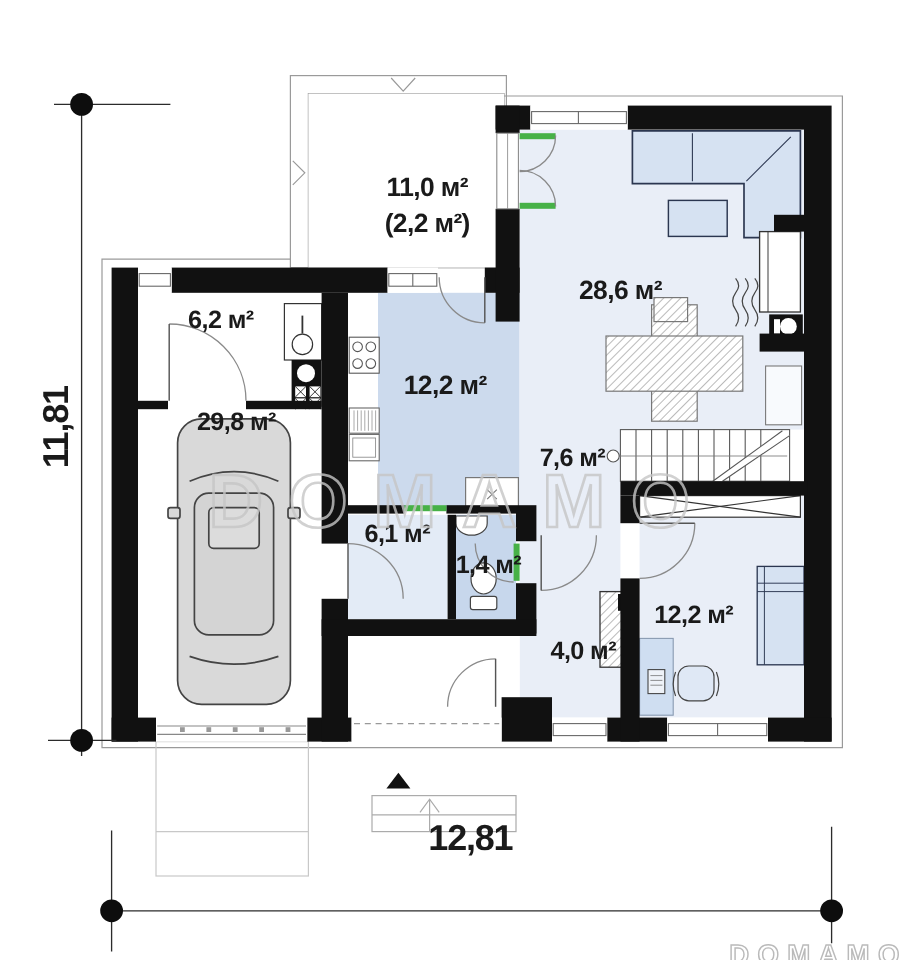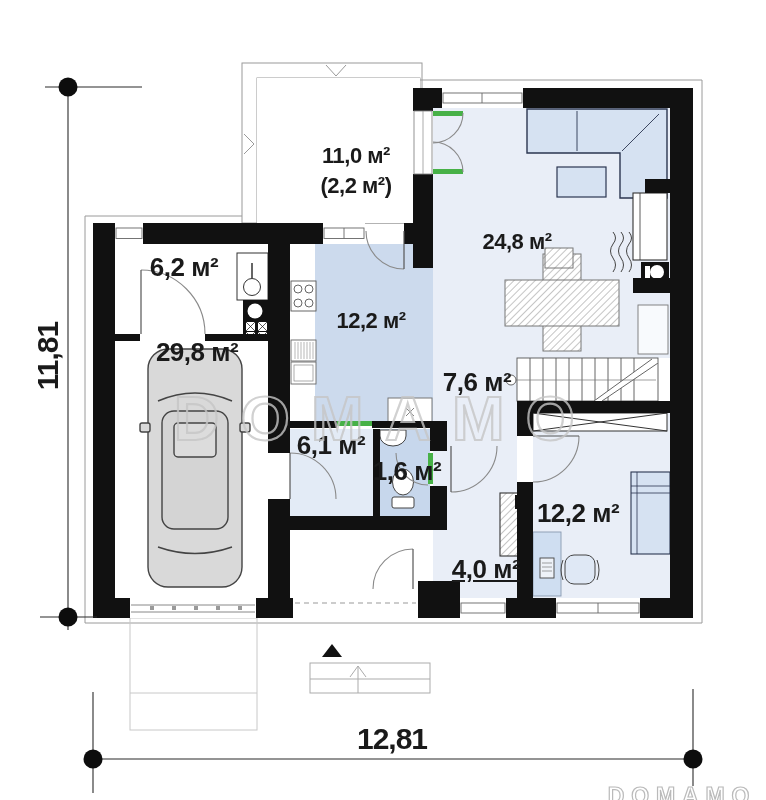--- a/index.html
+++ b/index.html
@@ -17,21 +17,21 @@
   .canvas{
     position:relative;width:766px;height:800px;background:#fff;overflow:hidden;
     font-family:"Liberation Sans","DejaVu Sans",sans-serif;
     margin-top:16px;
   }
   .canvas svg{position:absolute;left:0;top:0;}
   .label{
     position:absolute;transform:translate(-50%,-50%);
     font-weight:700;color:var(--dimension-ink);white-space:nowrap;line-height:1;
   }
-  .room-label{font-size:26px;letter-spacing:-0.5px;}
+  .room-label{font-size:21px;letter-spacing:-0.5px;}
   .room-label.big{font-size:22px;}
   .dim-label{font-size:30px;letter-spacing:-1px;}
   .dim-label.vertical{transform:translate(-50%,-50%) rotate(-90deg);}
   .wm-center{
     position:absolute;transform:translate(-50%,-50%);
     font-size:63px;font-weight:700;letter-spacing:0.34em;
     color:transparent;-webkit-text-stroke:2.2px var(--watermark-gray);
     opacity:.8;white-space:nowrap;
   }
   .wm-corner{
@@ -345,26 +345,26 @@
     <circle cx="93" cy="743" r="9.5" fill="#0d0d0d" stroke="none"></circle>
     <circle cx="693" cy="743" r="9.5" fill="#0d0d0d" stroke="none"></circle>
   </g>
 </svg>
 
 <div class="label room-label big" style="left:356px;top:140px;">11,0 м²</div>
 <div class="label room-label big" style="left:356px;top:170px;">(2,2 м²)</div>
 <div class="label room-label" style="left:184px;top:251px;">6,2 м²</div>
 <div class="label room-label" style="left:197px;top:336px;">29,8 м²</div>
 <div class="label room-label big" style="left:371px;top:305px;">12,2 м²</div>
-<div class="label room-label big" style="left:517px;top:226px;">24,8 м²</div>
+<div class="label room-label big" style="left:517px;top:226px;">28,6 м²</div>
 <div class="label room-label" style="left:477px;top:366px;">7,6 м²</div>
 <div class="label room-label" style="left:331px;top:429px;">6,1 м²</div>
-<div class="label room-label" style="left:407px;top:455px;">1,6 м²</div>
-<div class="label room-label" style="left:486px;top:553px;text-decoration:underline;">4,0 м²</div>
+<div class="label room-label" style="left:407px;top:455px;">1,4 м²</div>
+<div class="label room-label" style="left:486px;top:527px;">4,0 м²</div>
 <div class="label room-label" style="left:578px;top:497px;">12,2 м²</div>
 
 <div class="label dim-label vertical" style="left:48px;top:340px;">11,81</div>
-<div class="label dim-label" style="left:392px;top:723px;">12,81</div>
+<div class="label dim-label" style="left:392px;top:683px;">12,81</div>
 
 <div class="wm-center" style="left:385px;top:402px;">DOMAMO</div>
 <div class="wm-corner" style="left:682px;top:780px;">DOMAMO</div>
 
 </div>
 
 </body></html>

